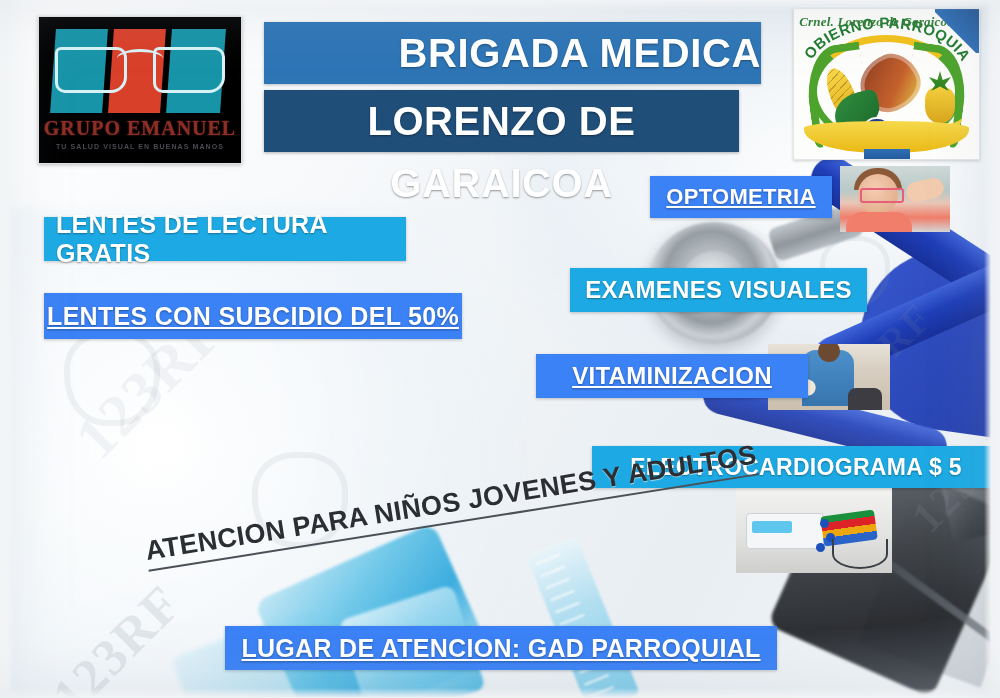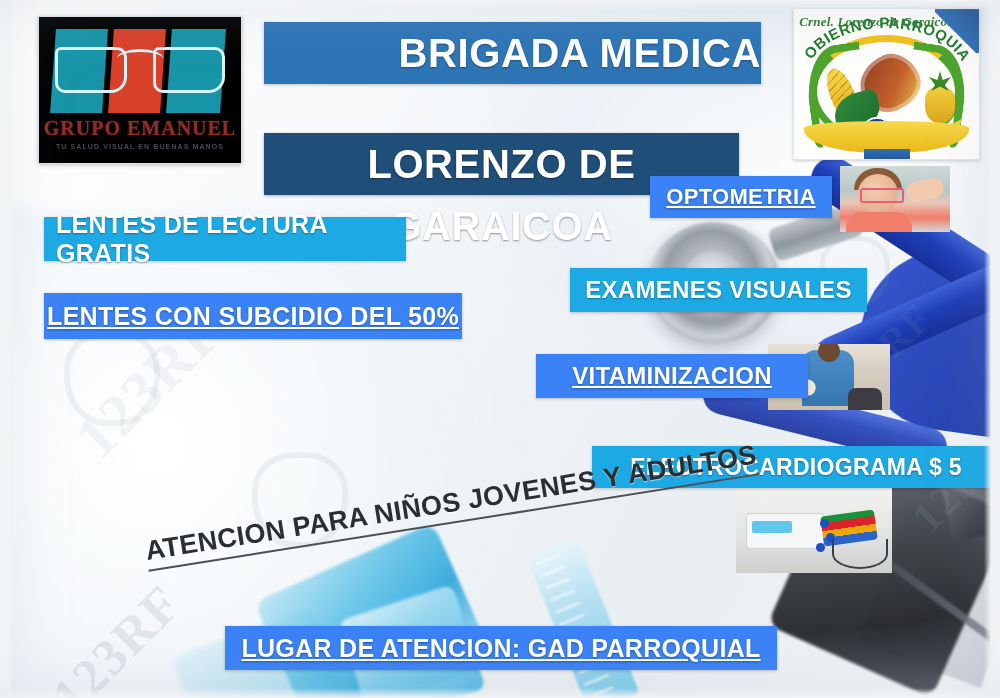--- a/index.html
+++ b/index.html
@@ -276,21 +276,20 @@
   }
   .hl1 span{
     display:block;line-height:62px;text-align:right;color:#fff;
     font-size:40px;font-weight:700;letter-spacing:.6px;
     text-shadow:0 1px 2px rgba(0,0,0,.35);
   }
   .hl2{
     position:absolute;left:264px;top:90px;width:475px;height:62px;
     background:#1f4e79;
     box-shadow:0 1px 3px rgba(0,0,0,.3);
-    margin-top:43px;
   }
   .hl2 span{
     display:block;line-height:62px;text-align:center;color:#fff;
     font-size:40px;font-weight:700;letter-spacing:.6px;
     text-shadow:0 1px 2px rgba(0,0,0,.4);
   }
 
   
   .bar{
     position:absolute;display:flex;align-items:center;justify-content:center;

